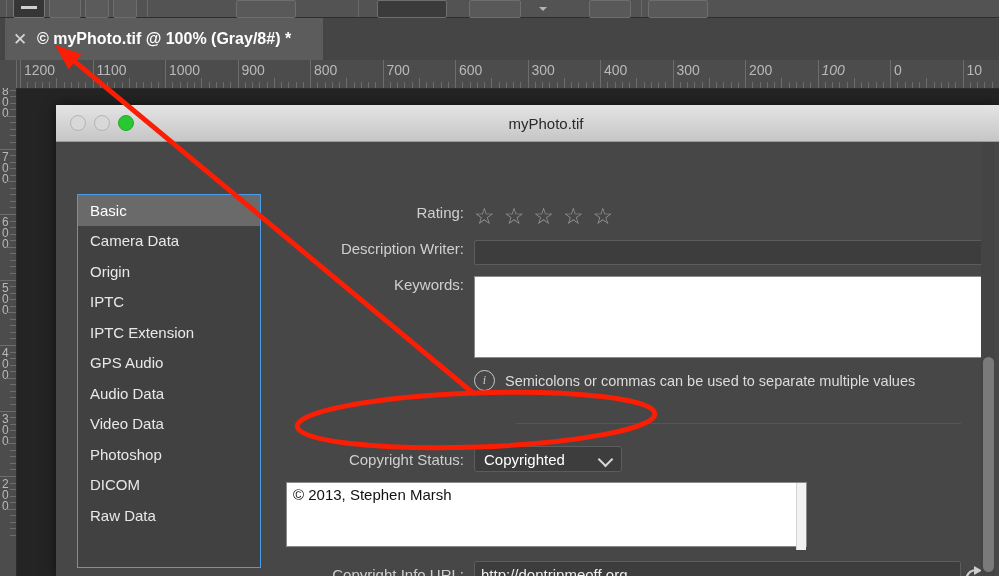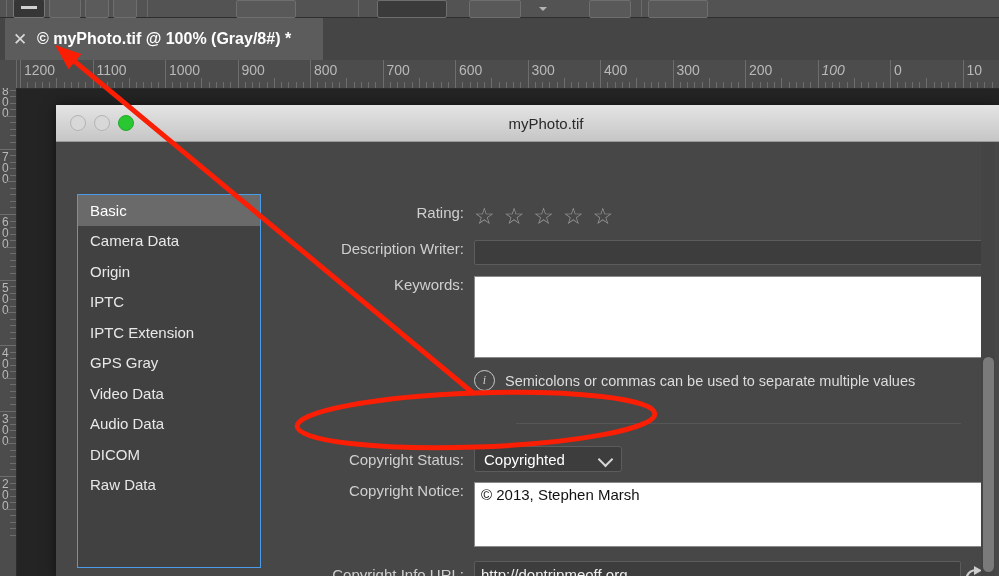--- a/index.html
+++ b/index.html
@@ -459,27 +459,30 @@
         <div class="side-item">
           <span>Origin</span>
         </div>
         <div class="side-item">
           <span>IPTC</span>
         </div>
         <div class="side-item">
           <span>IPTC Extension</span>
         </div>
         <div class="side-item">
-          <span>GPS Gray</span>
+          <span>GPS Audio</span>
+        </div>
+        <div class="side-item">
+          <span>Audio Data</span>
         </div>
         <div class="side-item">
           <span>Video Data</span>
         </div>
         <div class="side-item">
-          <span>Audio Data</span>
+          <span>Photoshop</span>
         </div>
         <div class="side-item">
           <span>DICOM</span>
         </div>
         <div class="side-item">
           <span>Raw Data</span>
         </div>
       </div>
 
     <div id="form">
@@ -517,21 +520,20 @@
 
       <div class="row" style="left:0;top:304px;align-items:center;">
         <div class="lab">Copyright Status:</div>
         <div class="select-box">
           <span>Copyrighted</span>
           <span class="chev"></span>
         </div>
       </div>
 
       <div class="row" style="left:0;top:340px;">
-        <div class="lab">Copyright Notice:</div>
         <div style="position:relative;">
           <textarea class="input-white" style="width: 521px; height: 65px; resize: none;">© 2013, Stephen Marsh</textarea>
           <div class="white-scroll"></div>
         </div>
       </div>
 
       <div class="row" style="left:0;top:419px;align-items:center;">
         <div class="lab">Copyright Info URL:</div>
         <input class="input-dark" style="width: 487px; height: 26px;" value="http://dontripmeoff.org">
         <div id="url-go">

